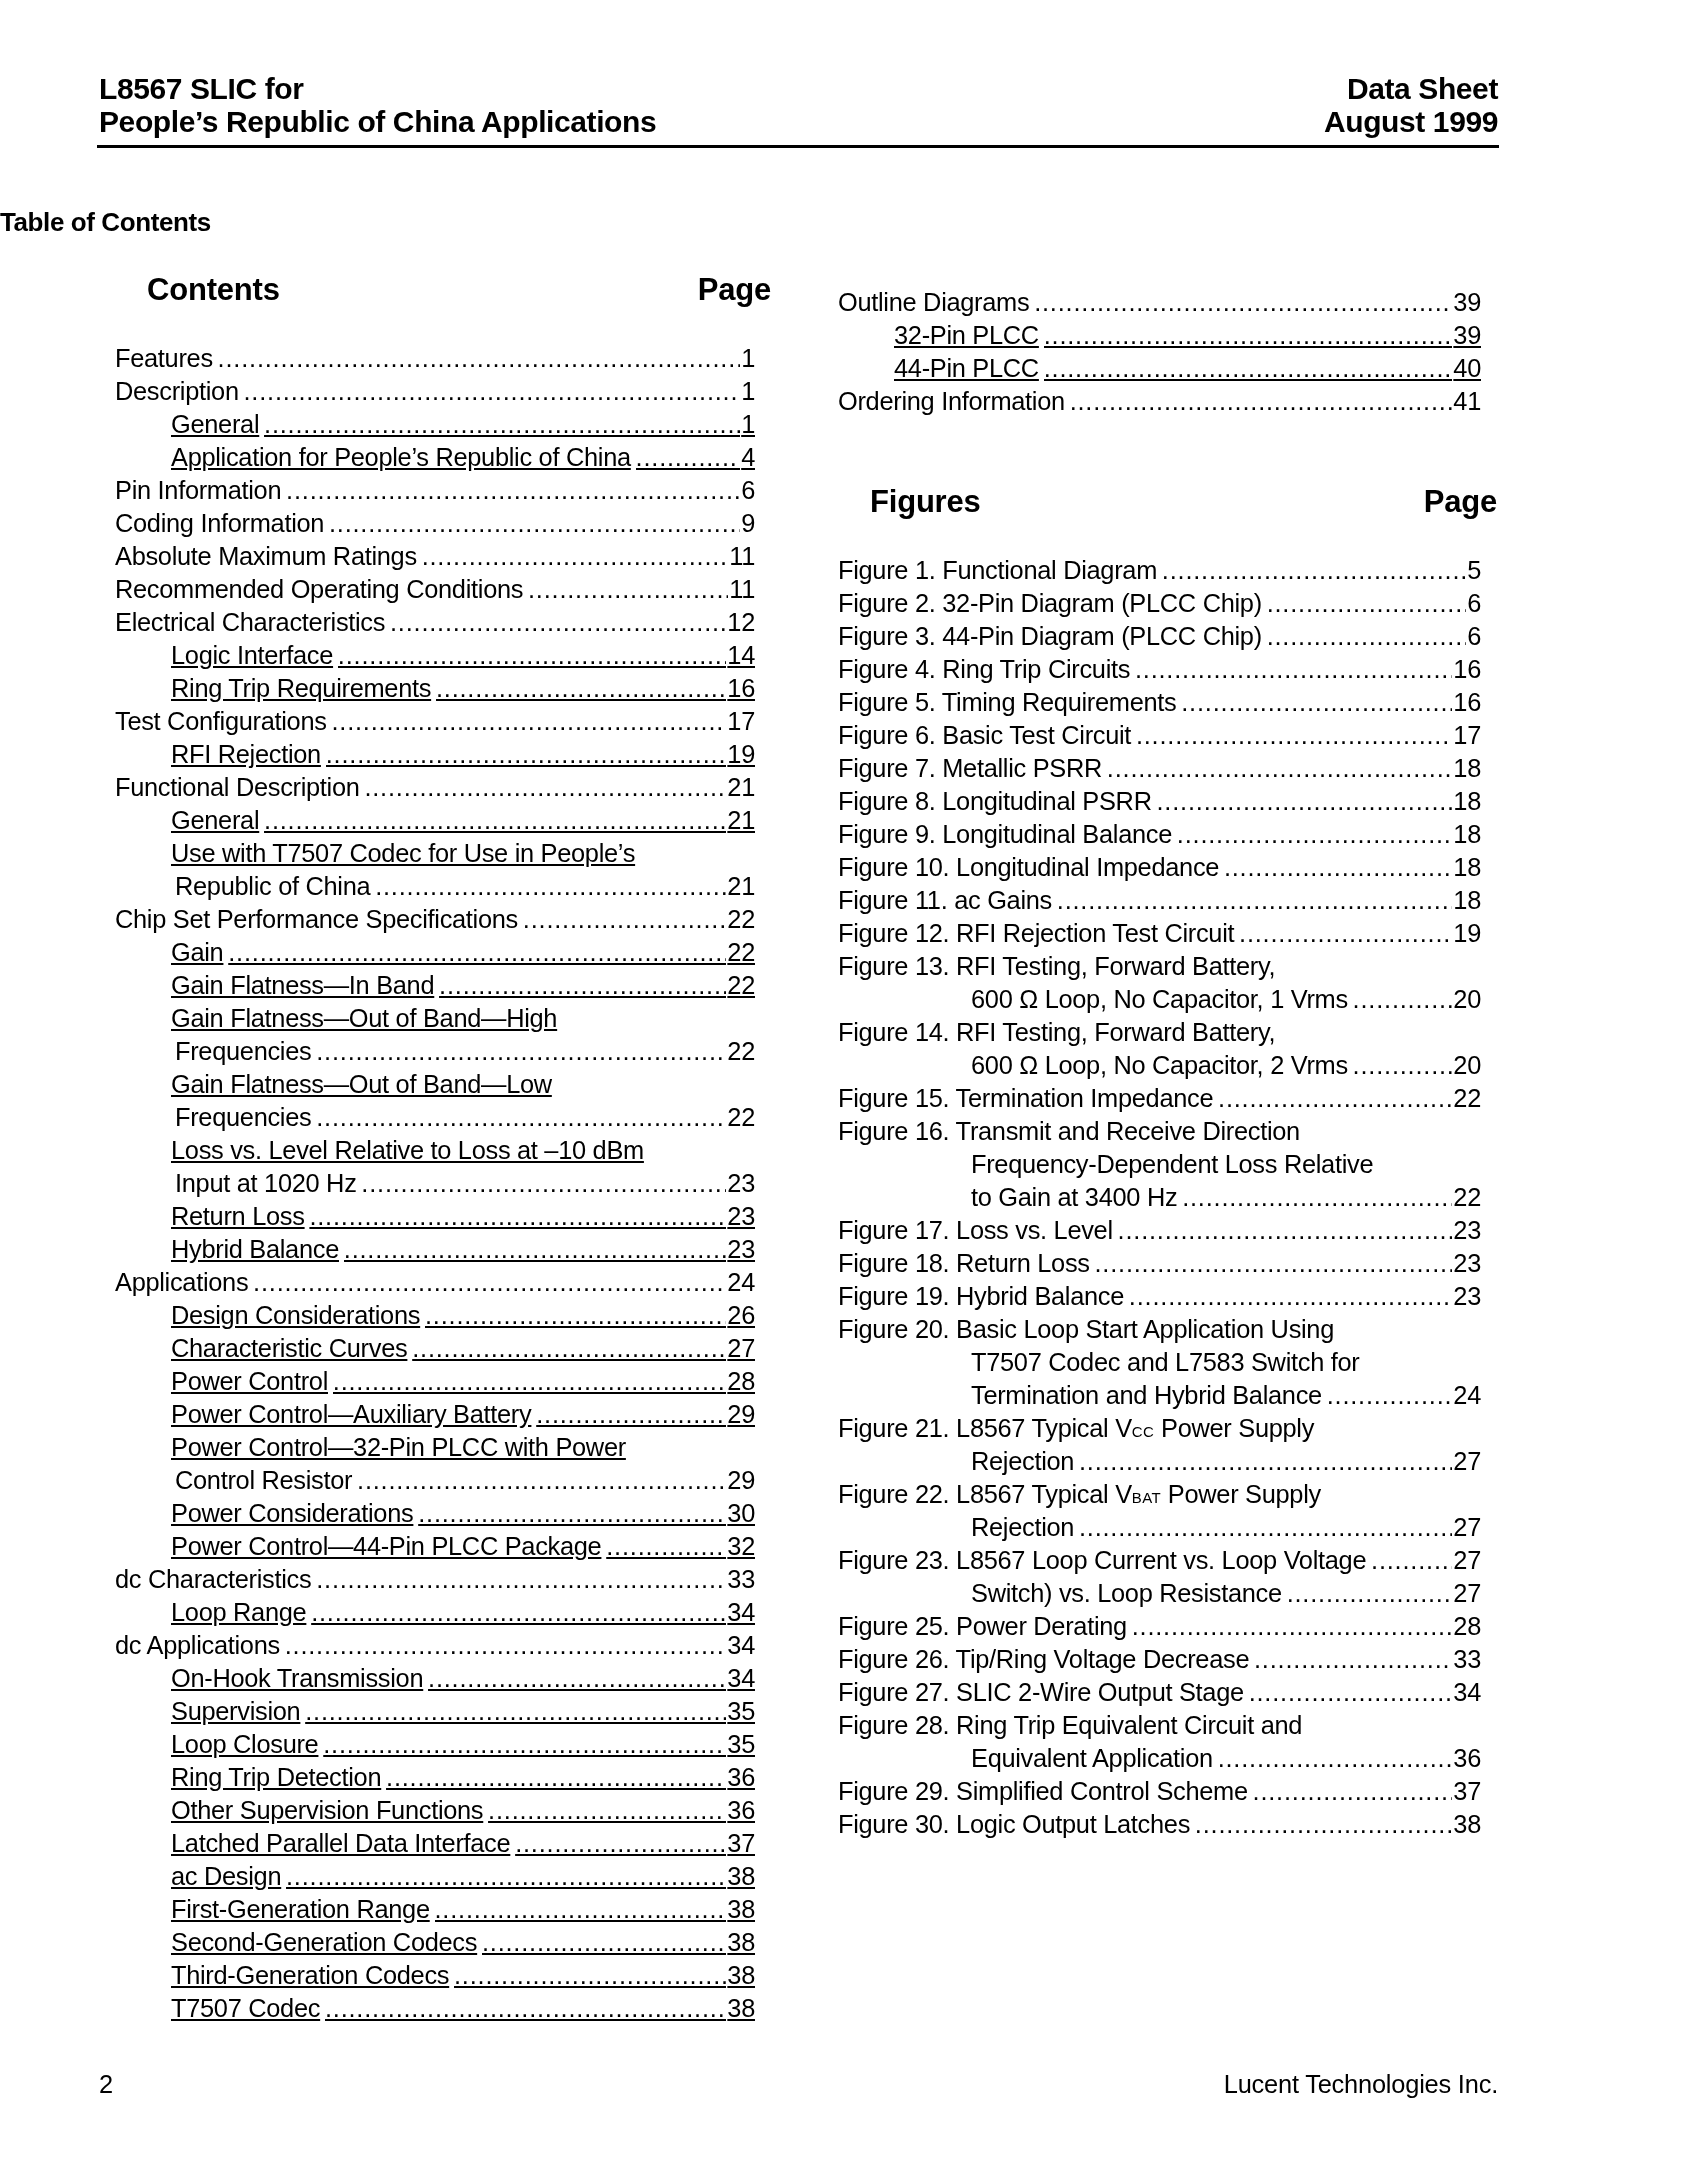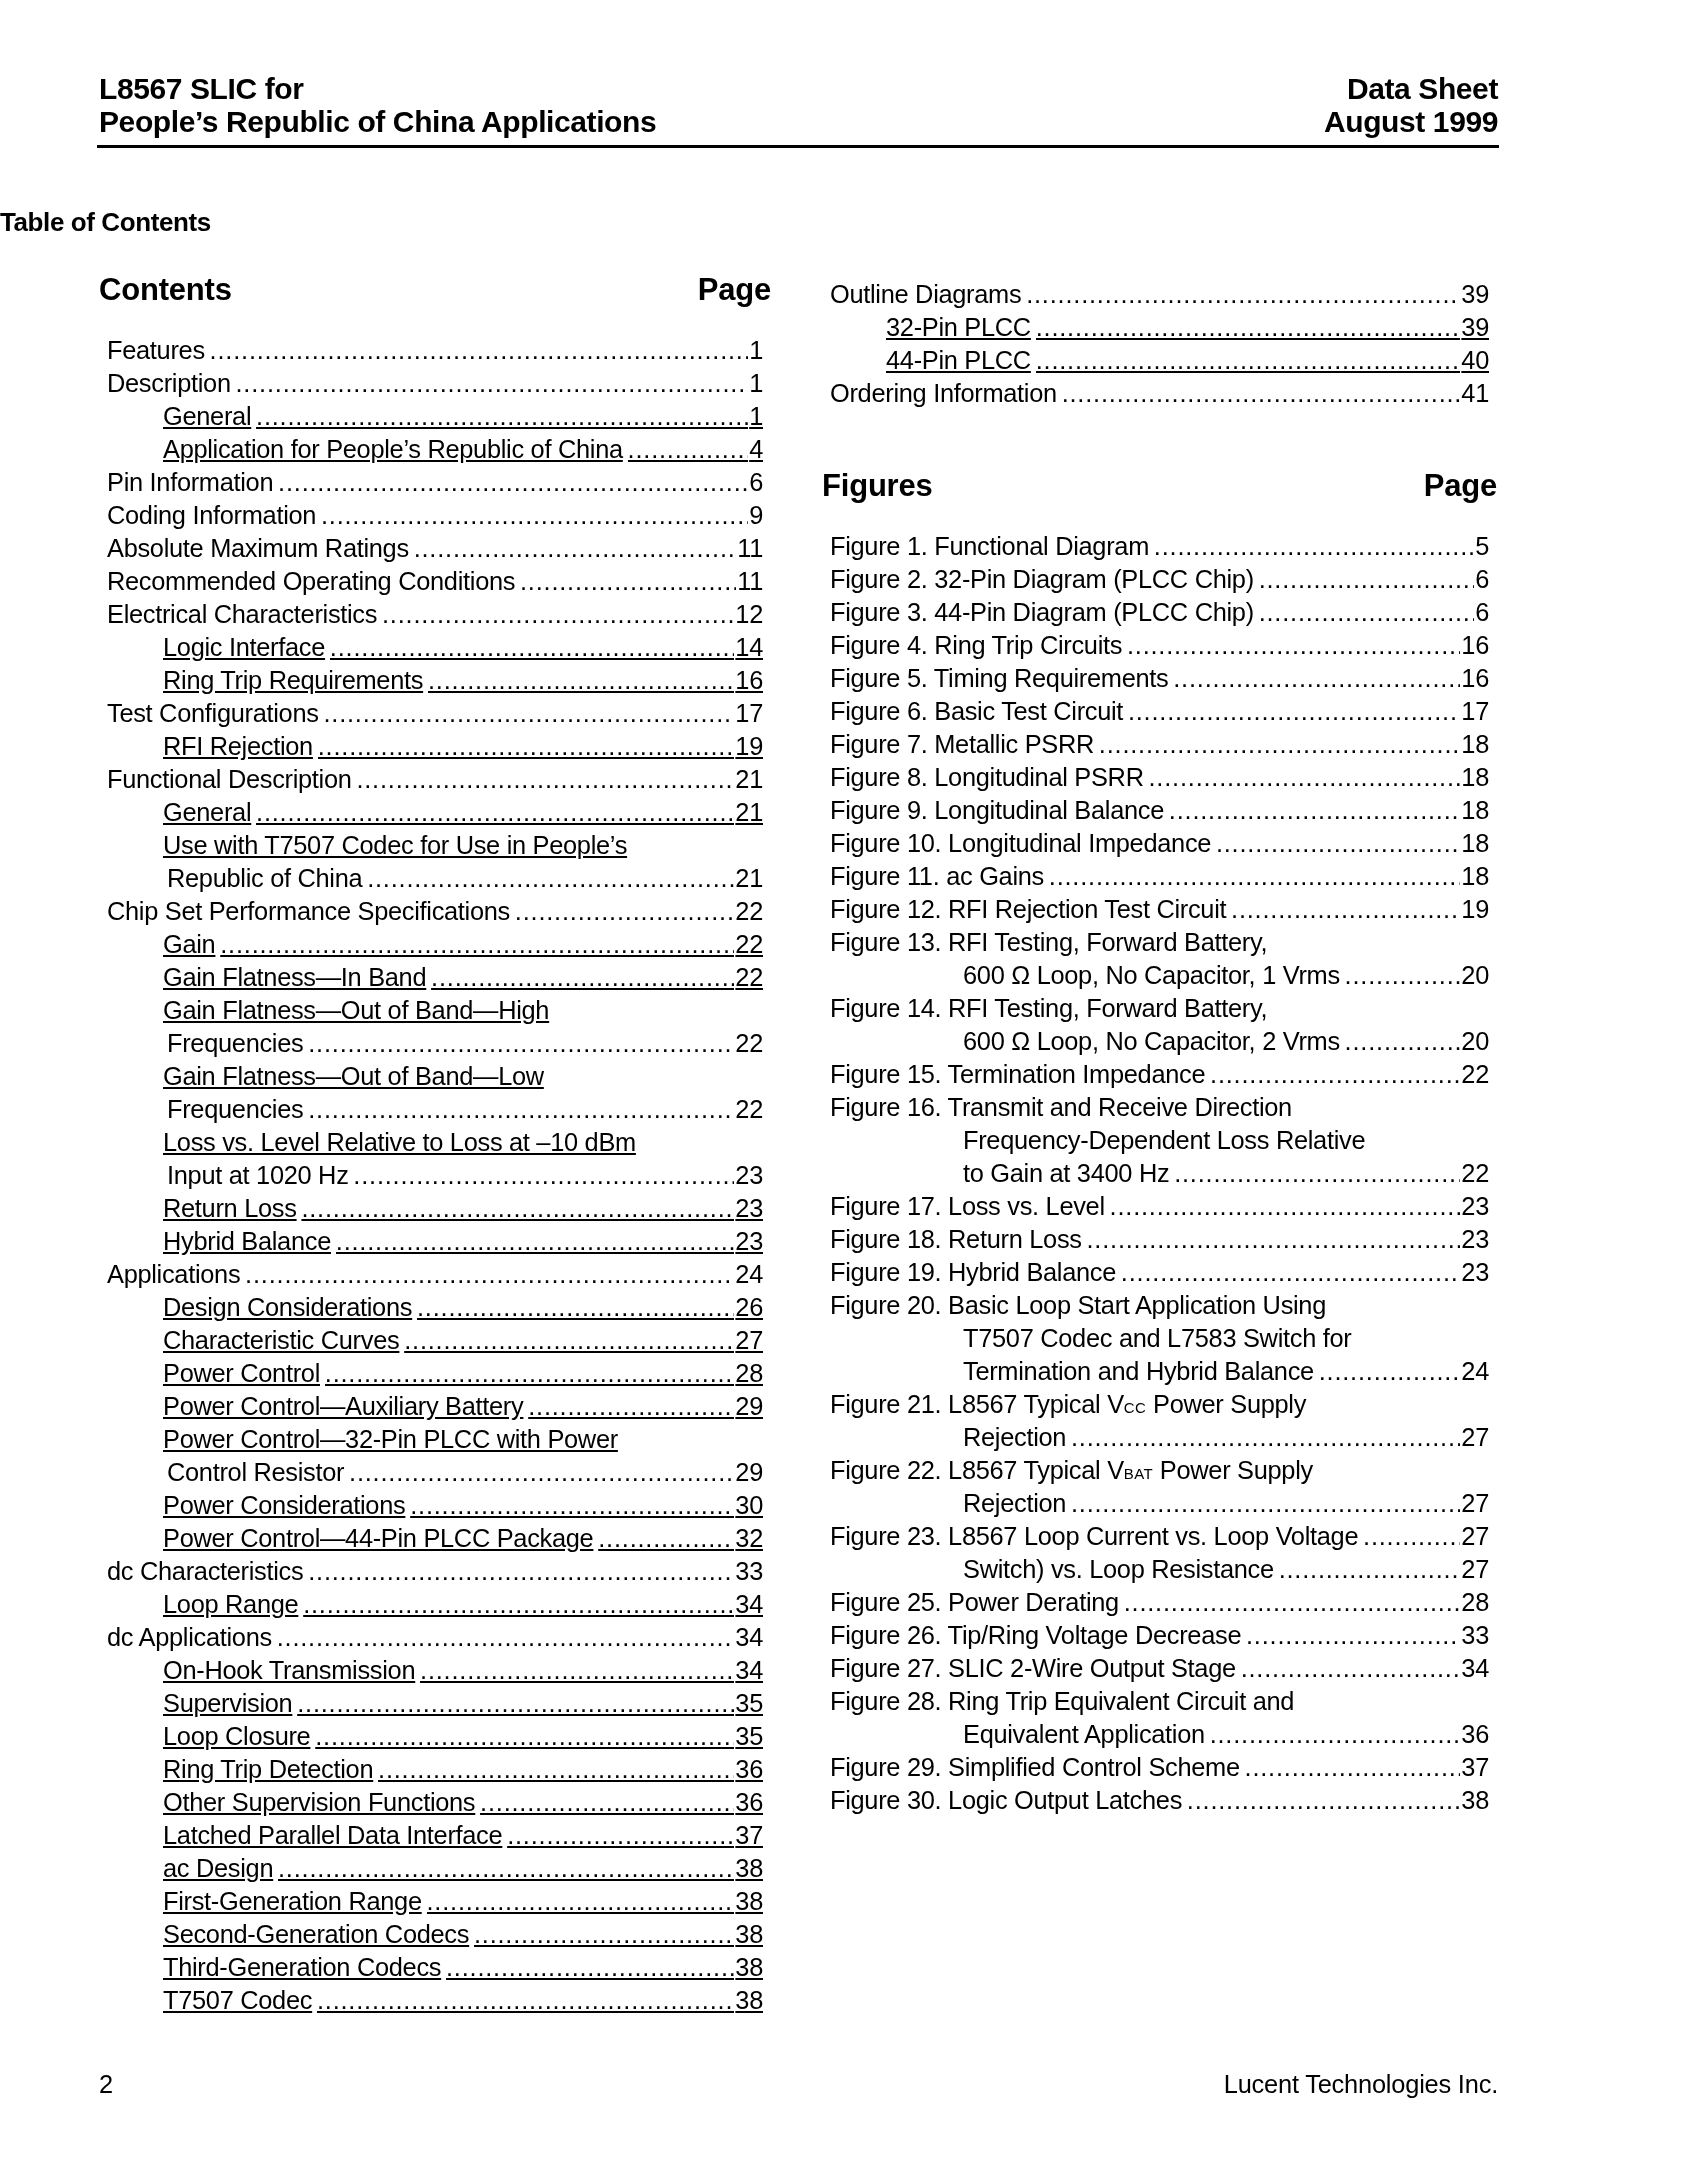--- a/index.html
+++ b/index.html
@@ -53,24 +53,25 @@
     }
     .col-left { left: 99px; width: 672px; }
     .col-right { left: 822px; width: 675px; }
     .section-head {
       position: relative;
       height: 40px;
       font-weight: bold;
       font-size: 31px;
       line-height: 40px;
       letter-spacing: -0.2px;
+      margin-left: 48px;
     }
     .section-head .h-left { position: absolute; left: 0; top: 0; }
     .section-head .h-right { position: absolute; right: 0; top: 0; }
-    .entries { list-style: none; margin: 8px; padding: 0; }
+    .entries { list-style: none; margin: 16px; padding: 0; }
     .entry {
       position: relative;
       font-size: 25.4px;
       line-height: 33px;
       height: 33px;
       white-space: nowrap;
       letter-spacing: -0.3px;
     }
     .entry .row {
       display: flex;

